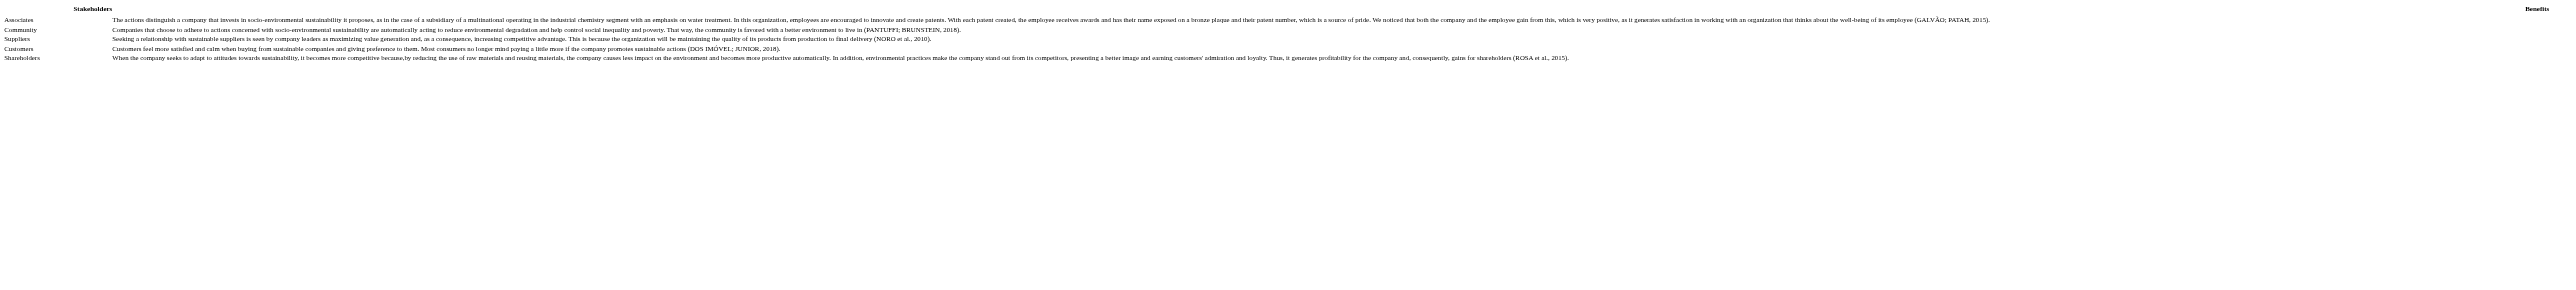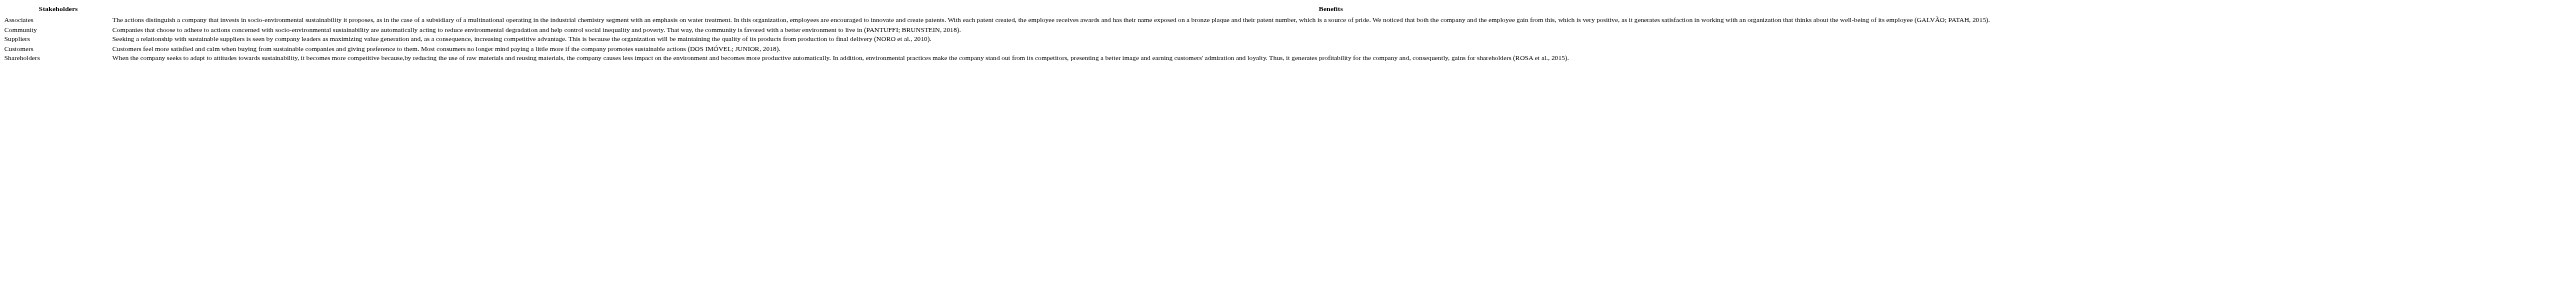--- a/index.html
+++ b/index.html
@@ -23,21 +23,21 @@
   table.stakeholder-table {
     border-collapse: collapse;
     width: 2545px;
     margin-left: 4.3px;
     margin-top: 5.4px;
     table-layout: fixed;
   }
   table.stakeholder-table th {
     font-size: 7px;
     font-weight: bold;
-    text-align: center;
+    text-align: right;
     padding: 0 0 2.2px 0;
     vertical-align: bottom;
     line-height: 1.15;
     margin-left: 15px;
   }
   th.col-stakeholders {
     width: 108px;
     text-align: left;
     padding-left: 1.1px;
   }

